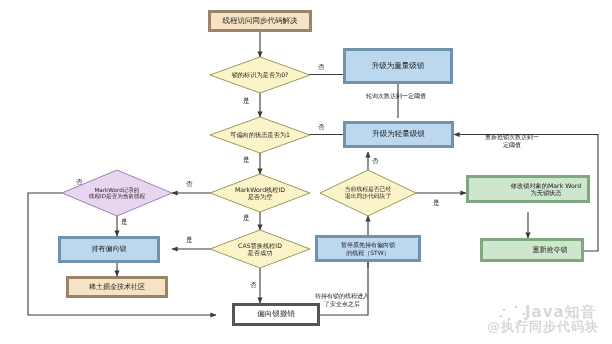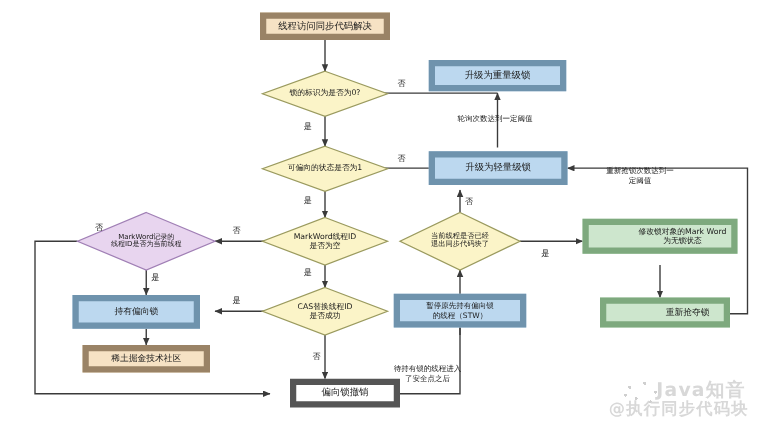--- a/index.html
+++ b/index.html
@@ -30,21 +30,21 @@
     box-sizing: border-box;
     display: flex;
     align-items: center;
     justify-content: center;
     text-align: center;
     line-height: 1.18;
     color: #1a1a1a;
     letter-spacing: 0px;
   }
   .box {
-    border: 5px solid #14b8a6;
+    border: 3px solid #14b8a6;
   }
   .box.tan   { background: #f6e2c4; border-color: #9a8366; }
   .box.blue  { background: #bcd8ef; border-color: #6f93ad; }
   .box.green { background: #cde6cd; border-color: #7ea97e; padding-left: 36px; }
   .box.white { background: #ffffff; border-color: #555555; }
 
   .diamond-wrap {
     position: absolute;
   }
   .diamond-wrap svg {
@@ -195,21 +195,21 @@
     <div class="diamond-label" style="font-size:5.6px; white-space:pre-line; padding:0 6px; box-sizing:border-box;">MarkWord记录的
 线程ID是否为当前线程</div>
   </div>
 
   <div class="node box blue" style="left:58px; top:236px; width:102px; height:27px; font-size:7px;">持有偏向锁</div>
 
   <div class="node box tan" style="left:66px; top:276px; width:102px; height:22px; font-size:7px;">稀土掘金技术社区</div>
 
   <div class="node box white" style="left:232px; top:303px; width:88px; height:23px; font-size:7.5px;">偏向锁撤销</div>
 
-  <div class="node box blue" style="left:343px; top:48px; width:110px; height:25px; font-size:7.5px;">升级为重量级锁</div>
+  <div class="node box blue" style="left:343px; top:48px; width:110px; height:36px; font-size:7.5px;">升级为重量级锁</div>
 
   <div class="node box blue" style="left:343px; top:121px; width:111px; height:27px; font-size:7.5px;">升级为轻量级锁</div>
 
   <div class="diamond-wrap" style="left:320px; top:170px; width:96px; height:46px;">
     <svg width="96" height="46" viewBox="0 0 96 46" xmlns="http://www.w3.org/2000/svg">
       <polygon points="48,0 96,23 48,46 0,23" fill="#fbf4c8" stroke="#9a9a5e" stroke-width="1"></polygon>
     </svg>
     <div class="diamond-label" style="font-size:5.8px; white-space:pre-line; padding:0 5px; box-sizing:border-box;">当前线程是否已经
 退出同步代码块了</div>
   </div>

